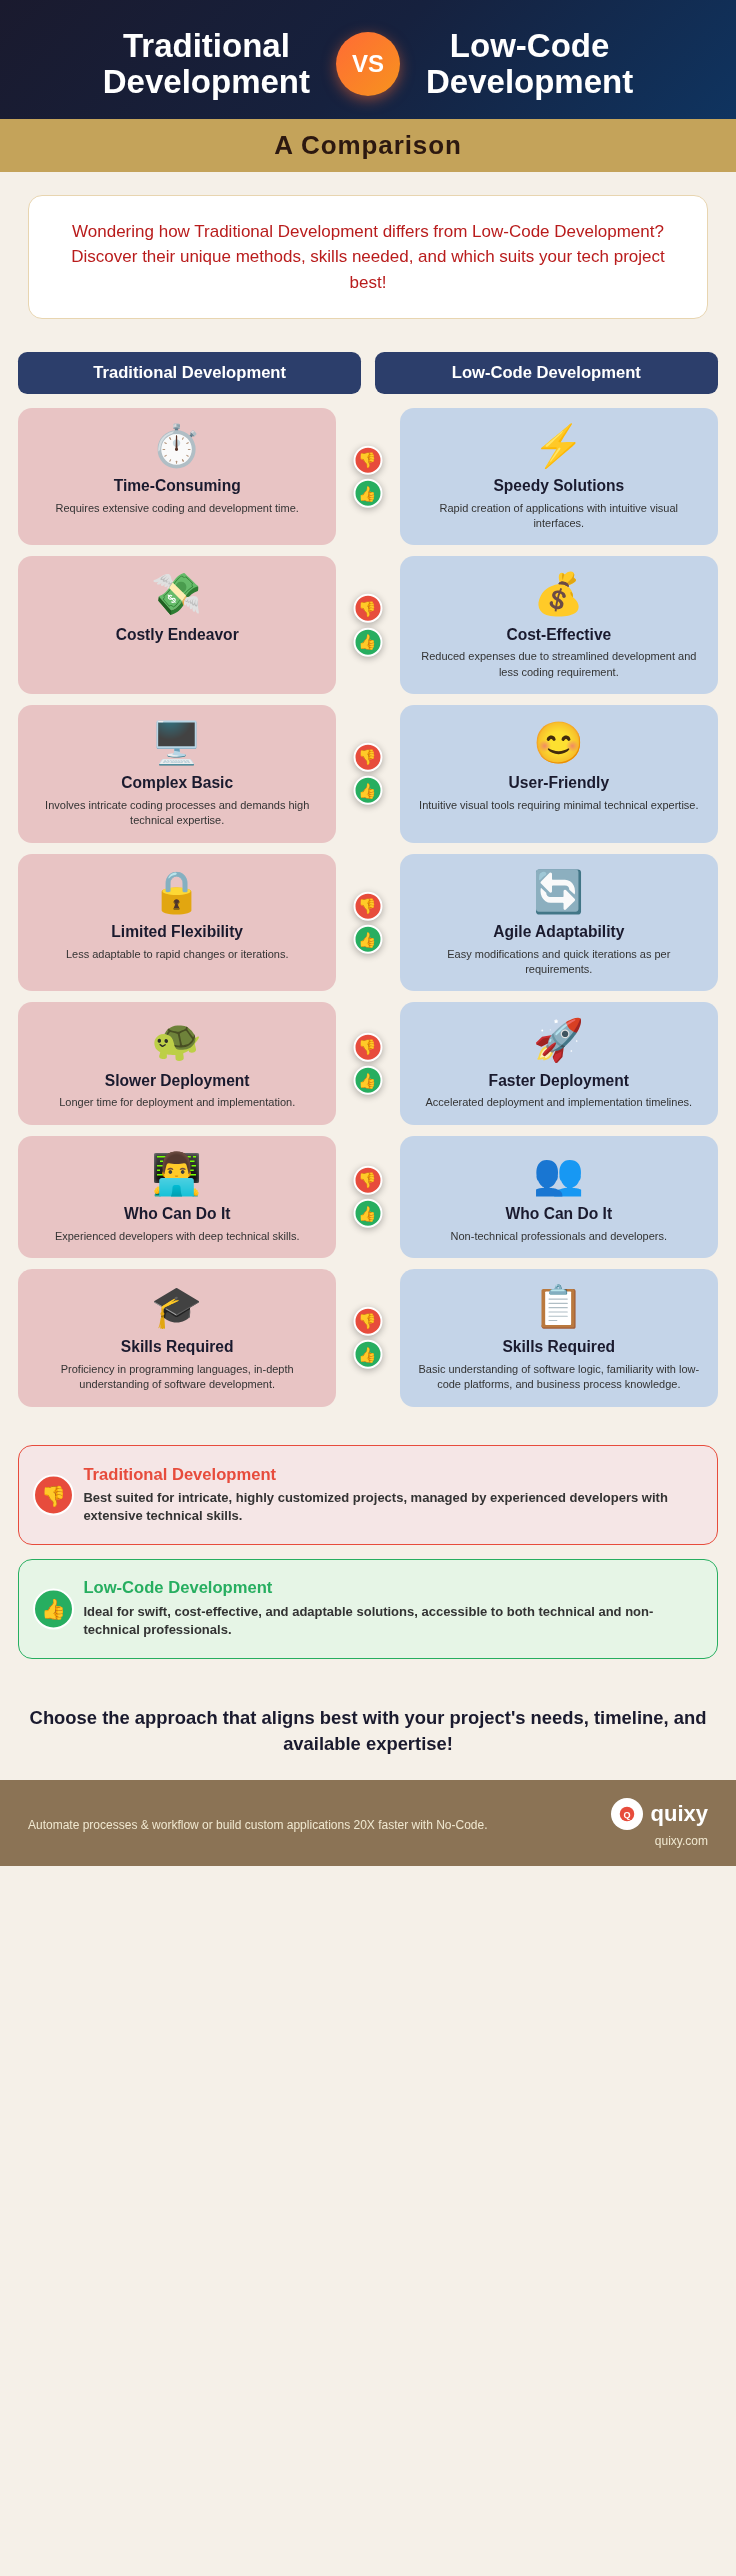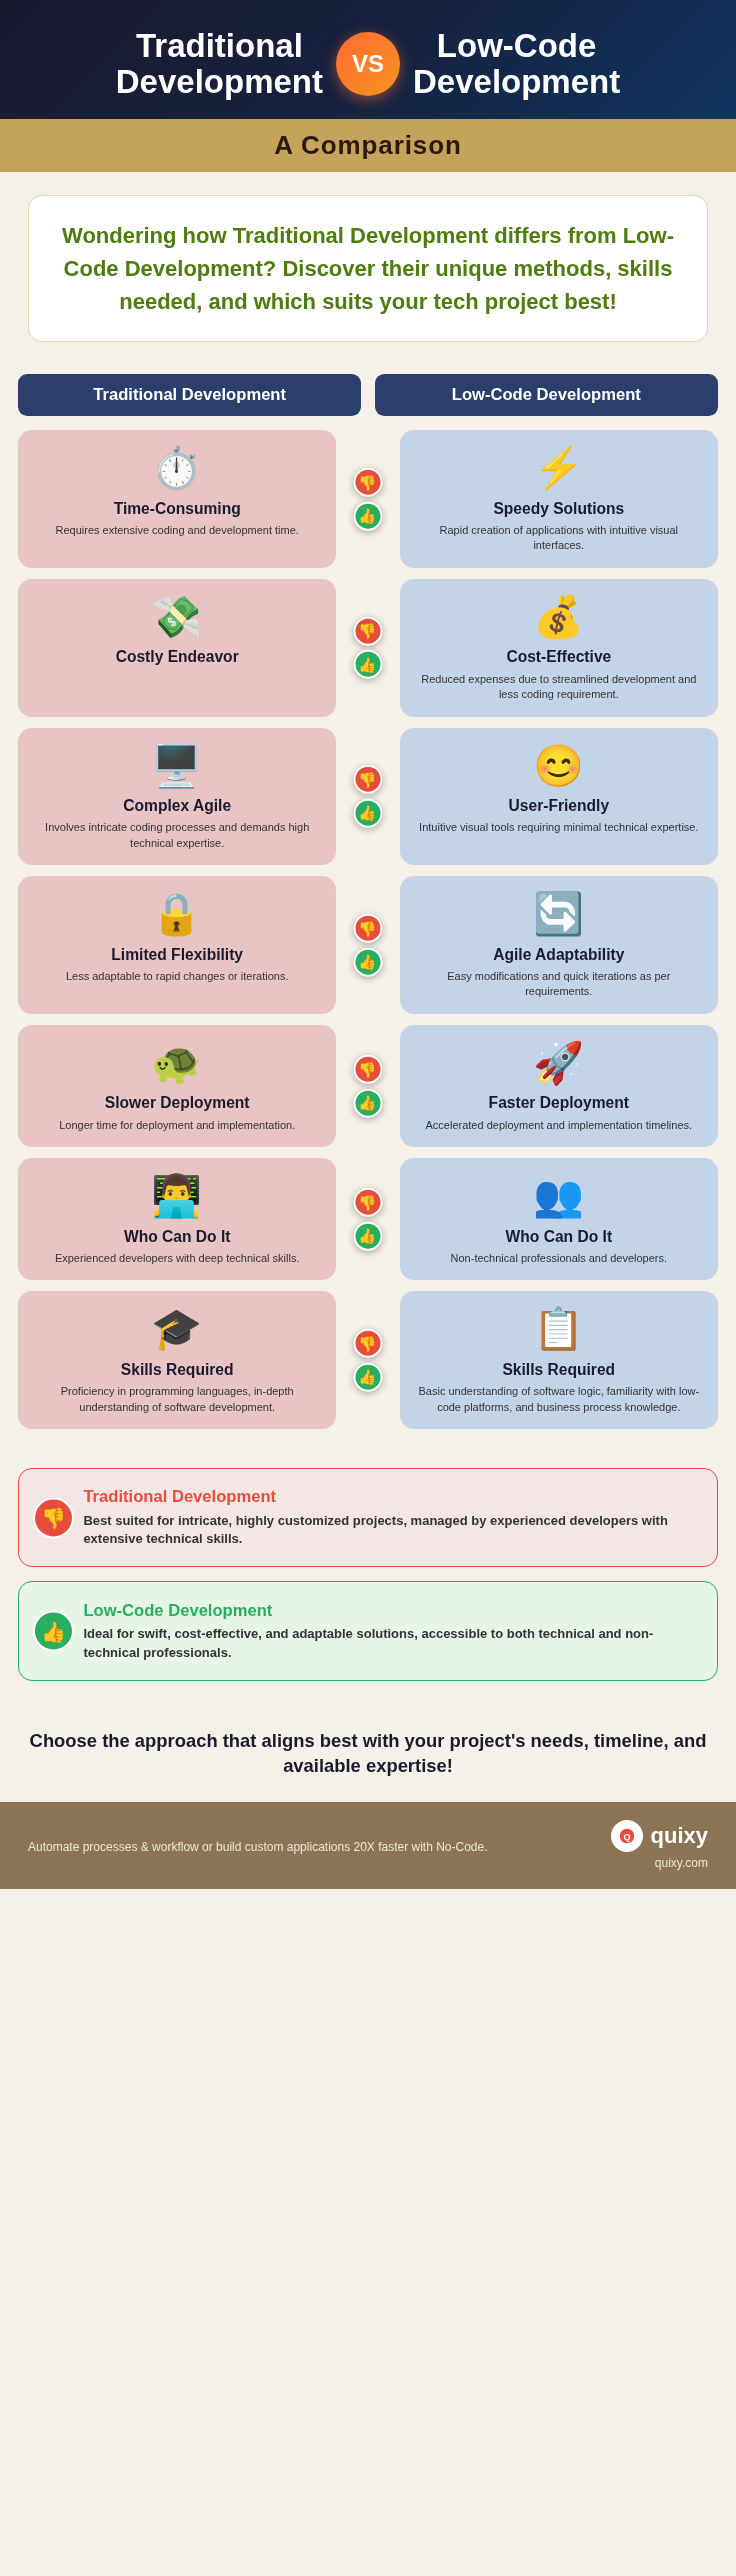--- a/index.html
+++ b/index.html
@@ -14,21 +14,21 @@
     .header {
       background: linear-gradient(135deg, #1a1a2e 0%, #16213e 50%, #0f3460 100%);
       padding: 28px 18.4px 18.4px;
       text-align: center;
       position: relative;
     }
     .header-inner {
       display: flex;
       align-items: center;
       justify-content: center;
-      gap: 13px;
+      gap: 26px;
     }
     .header-left, .header-right {
       font-size: 33px;
       font-weight: 900;
       color: white;
       line-height: 1.1;
       text-align: center;
     }
     .vs-circle {
       background: linear-gradient(135deg, #ff6b35, #f7931e);
@@ -62,23 +62,23 @@
       padding: 23px 28px;
     }
     .intro-box {
       background: white;
       border-radius: 14px;
       padding: 23px 28px;
       border: 1.8px solid #e8d5b0;
       text-align: center;
     }
     .intro-box p {
-      font-size: 22px;
-      font-weight: 700;
-      color: #4d7c0f;
+      font-size: 17px;
+      font-weight: 400;
+      color: #b91c1c;
       line-height: 1.5;
     }
 
     
     .comparison-section {
       padding: 9.2px 18.4px 18.4px;
       background: #f5f0e8;
     }
 
     
@@ -340,21 +340,21 @@
     <div class="card low-card">
       <span class="card-icon">💰</span>
       <div class="card-title">Cost-Effective</div>
       <div class="card-desc">Reduced expenses due to streamlined development and less coding requirement.</div>
     </div>
   </div>
 
   <div class="row-pair">
     <div class="card trad-card">
       <span class="card-icon">🖥️</span>
-      <div class="card-title">Complex Agile</div>
+      <div class="card-title">Complex Basic</div>
       <div class="card-desc">Involves intricate coding processes and demands high technical expertise.</div>
     </div>
     <div class="center-badges">
       <div class="badge thumbs-down">👎</div>
       <div class="badge thumbs-up">👍</div>
     </div>
     <div class="card low-card">
       <span class="card-icon">😊</span>
       <div class="card-title">User-Friendly</div>
       <div class="card-desc">Intuitive visual tools requiring minimal technical expertise.</div>

